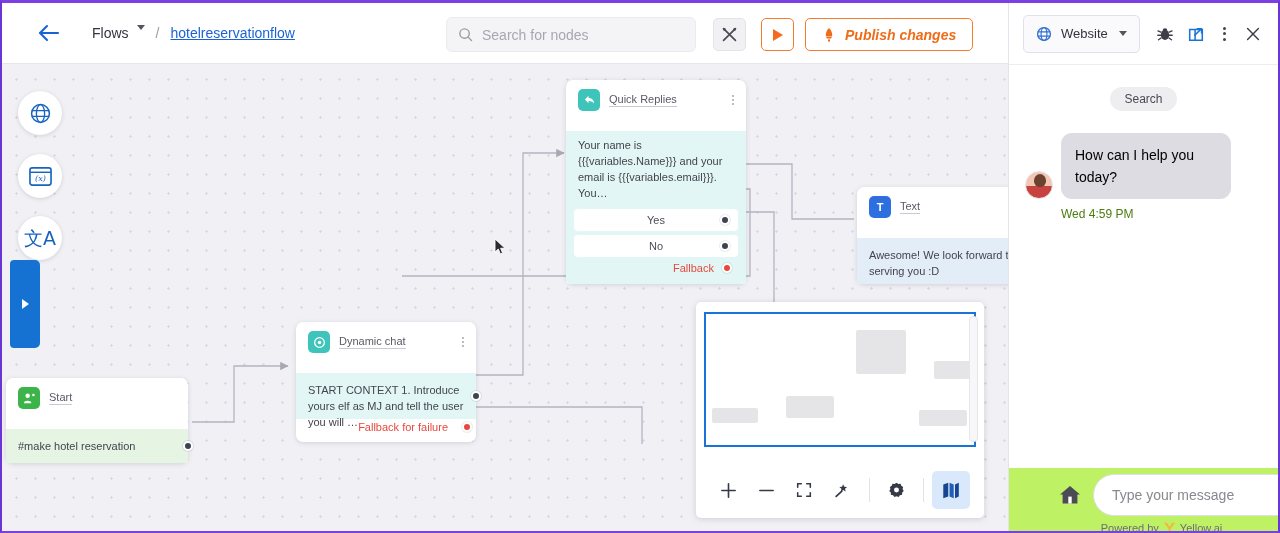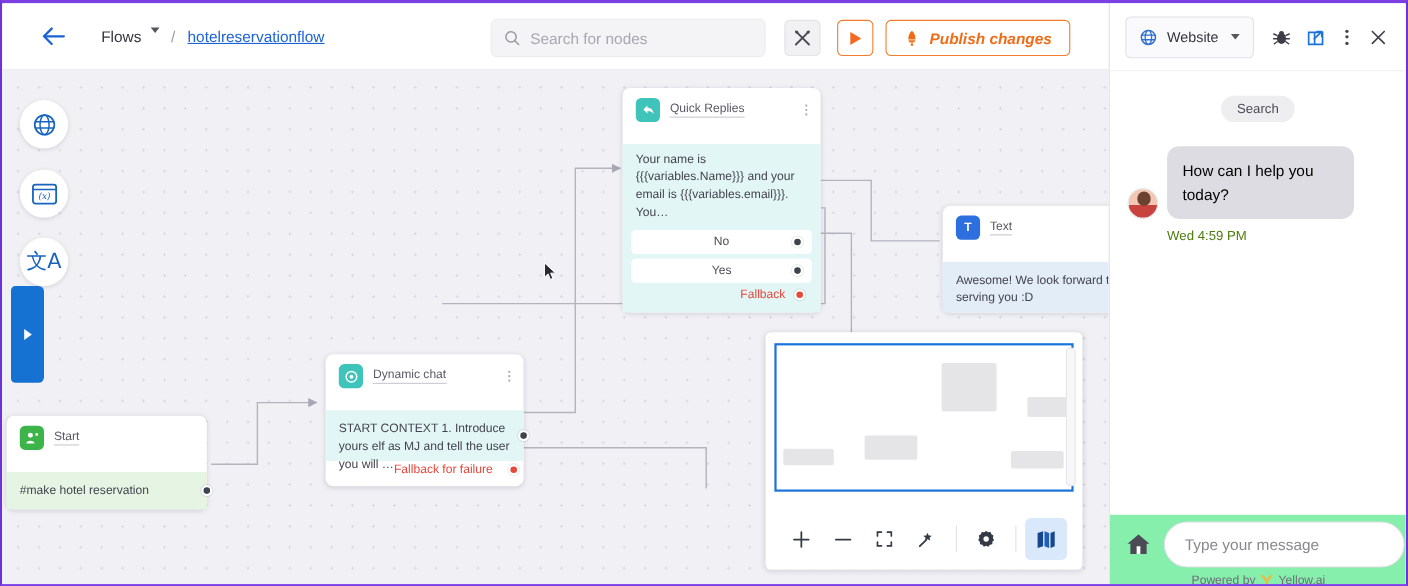--- a/index.html
+++ b/index.html
@@ -314,23 +314,24 @@
   .bubble {
     background: #dcdce2; color: #000000;
     border-radius: 11px; padding: 11px 14px;
     font-size: 14px; line-height: 22px; max-width: 170px;
   }
   .msg-time { font-size: 12px; color: #4d7c0f; margin: 8px 0 0 36px; }
 
   .chat-foot {
     position: absolute; left: 0; bottom: 0;
     width: 270px; height: 63px;
-    background: #86efac;
+    background: #bef264;
     display: flex; flex-direction: column; align-items: center;
     padding-top: 6px;
+    padding-left: 35px;
   }
   .foot-row {
     display: flex; align-items: center; gap: 11px;
     width: 100%; padding: 0 14px;
   }
   .msg-input {
     flex: 1; height: 42px;
     border: 1px solid #dedee4; border-radius: 21px;
     background: #fff; outline: none; padding: 0 18px;
     font-size: 14px; color: #2b2b35;
@@ -495,25 +496,25 @@
               <i></i>
               <i></i>
               <i></i>
             </div>
         </div>
         <div class="body-teal" style="padding-bottom:2px;">
           <div class="node-body" style="padding:6px 12px 8px 12px;">
             <span>Your name is {{{variables.Name}}} and your email is {{{variables.email}}}. You…</span>
           </div>
           <div class="qr-opt">
+            <span>Yes</span>
+            <span class="port port-dark" style="right:8px; top:50%; margin-top:-5px;"></span>
+          </div>
+          <div class="qr-opt">
             <span>No</span>
-            <span class="port port-dark" style="right:8px; top:50%; margin-top:-5px;"></span>
-          </div>
-          <div class="qr-opt">
-            <span>Yes</span>
             <span class="port port-dark" style="right:8px; top:50%; margin-top:-5px;"></span>
           </div>
           <div class="fallback-row" style="padding:1px 14px 8px 10px;">
             <span>Fallback</span>
             <span class="port port-red" style="position:relative;"></span>
           </div>
         </div>
       </div>
 
       <div class="node" style="left:855px; top:123px; width:180px;">

